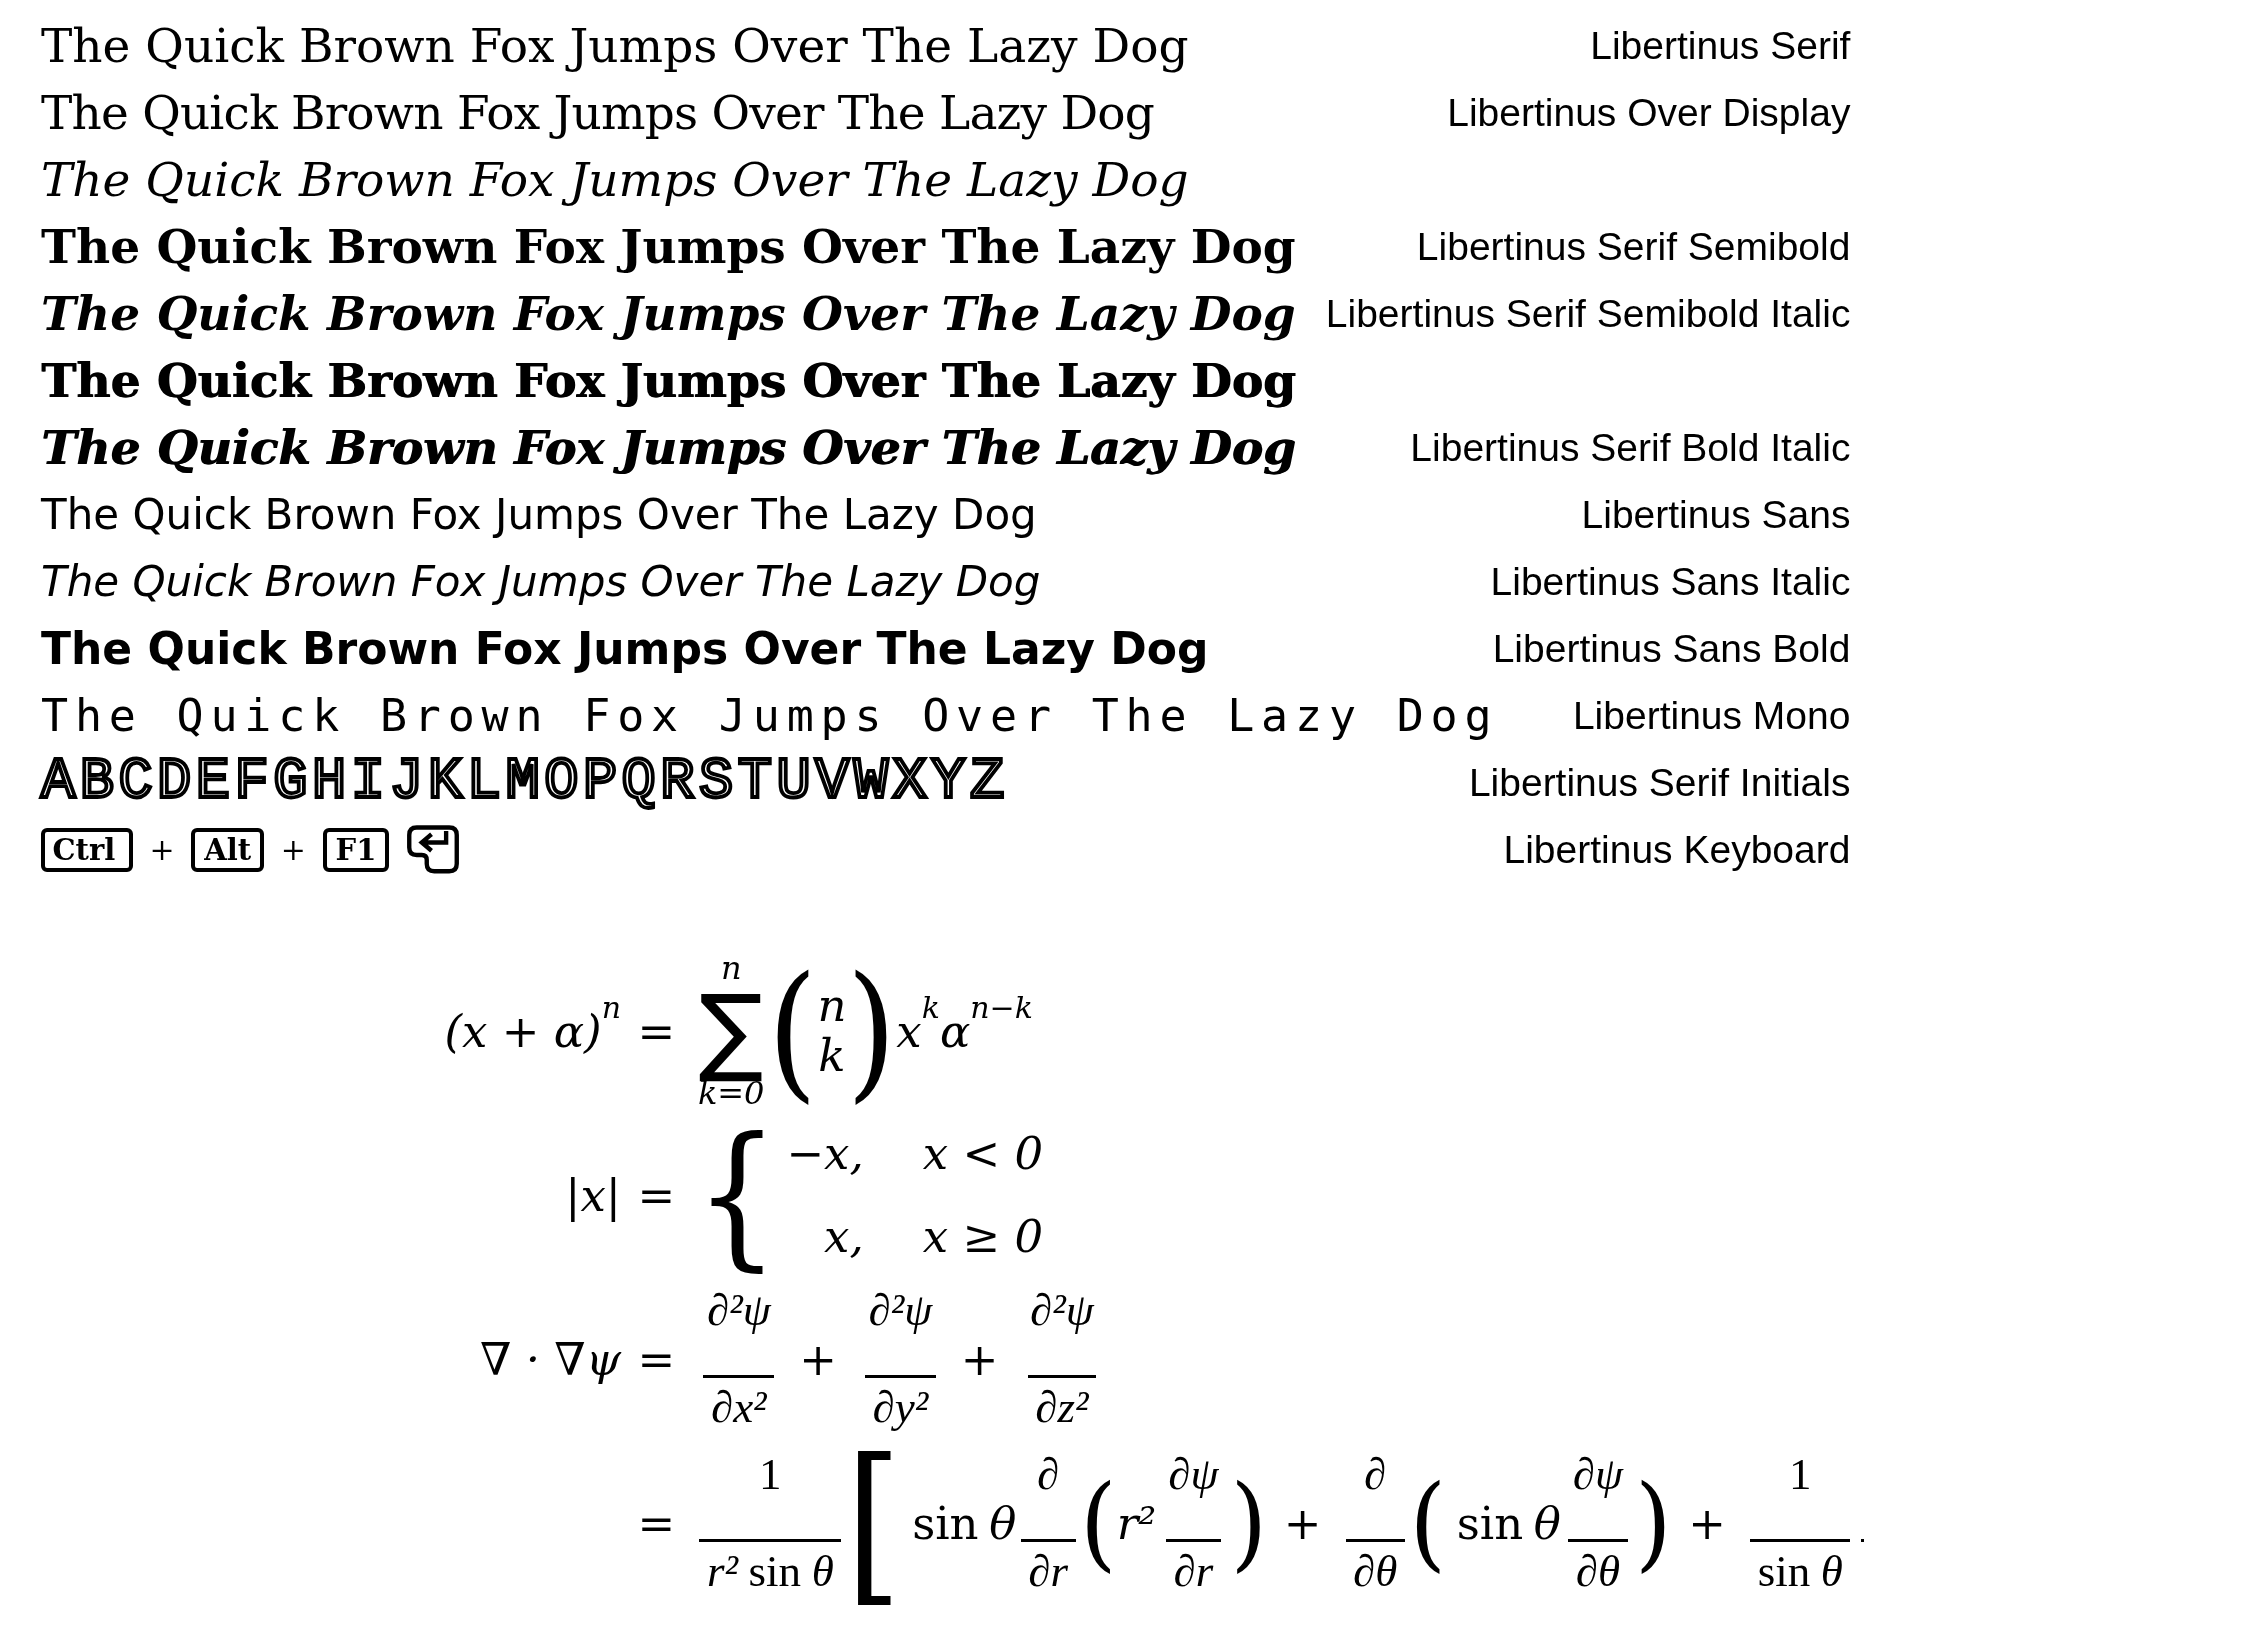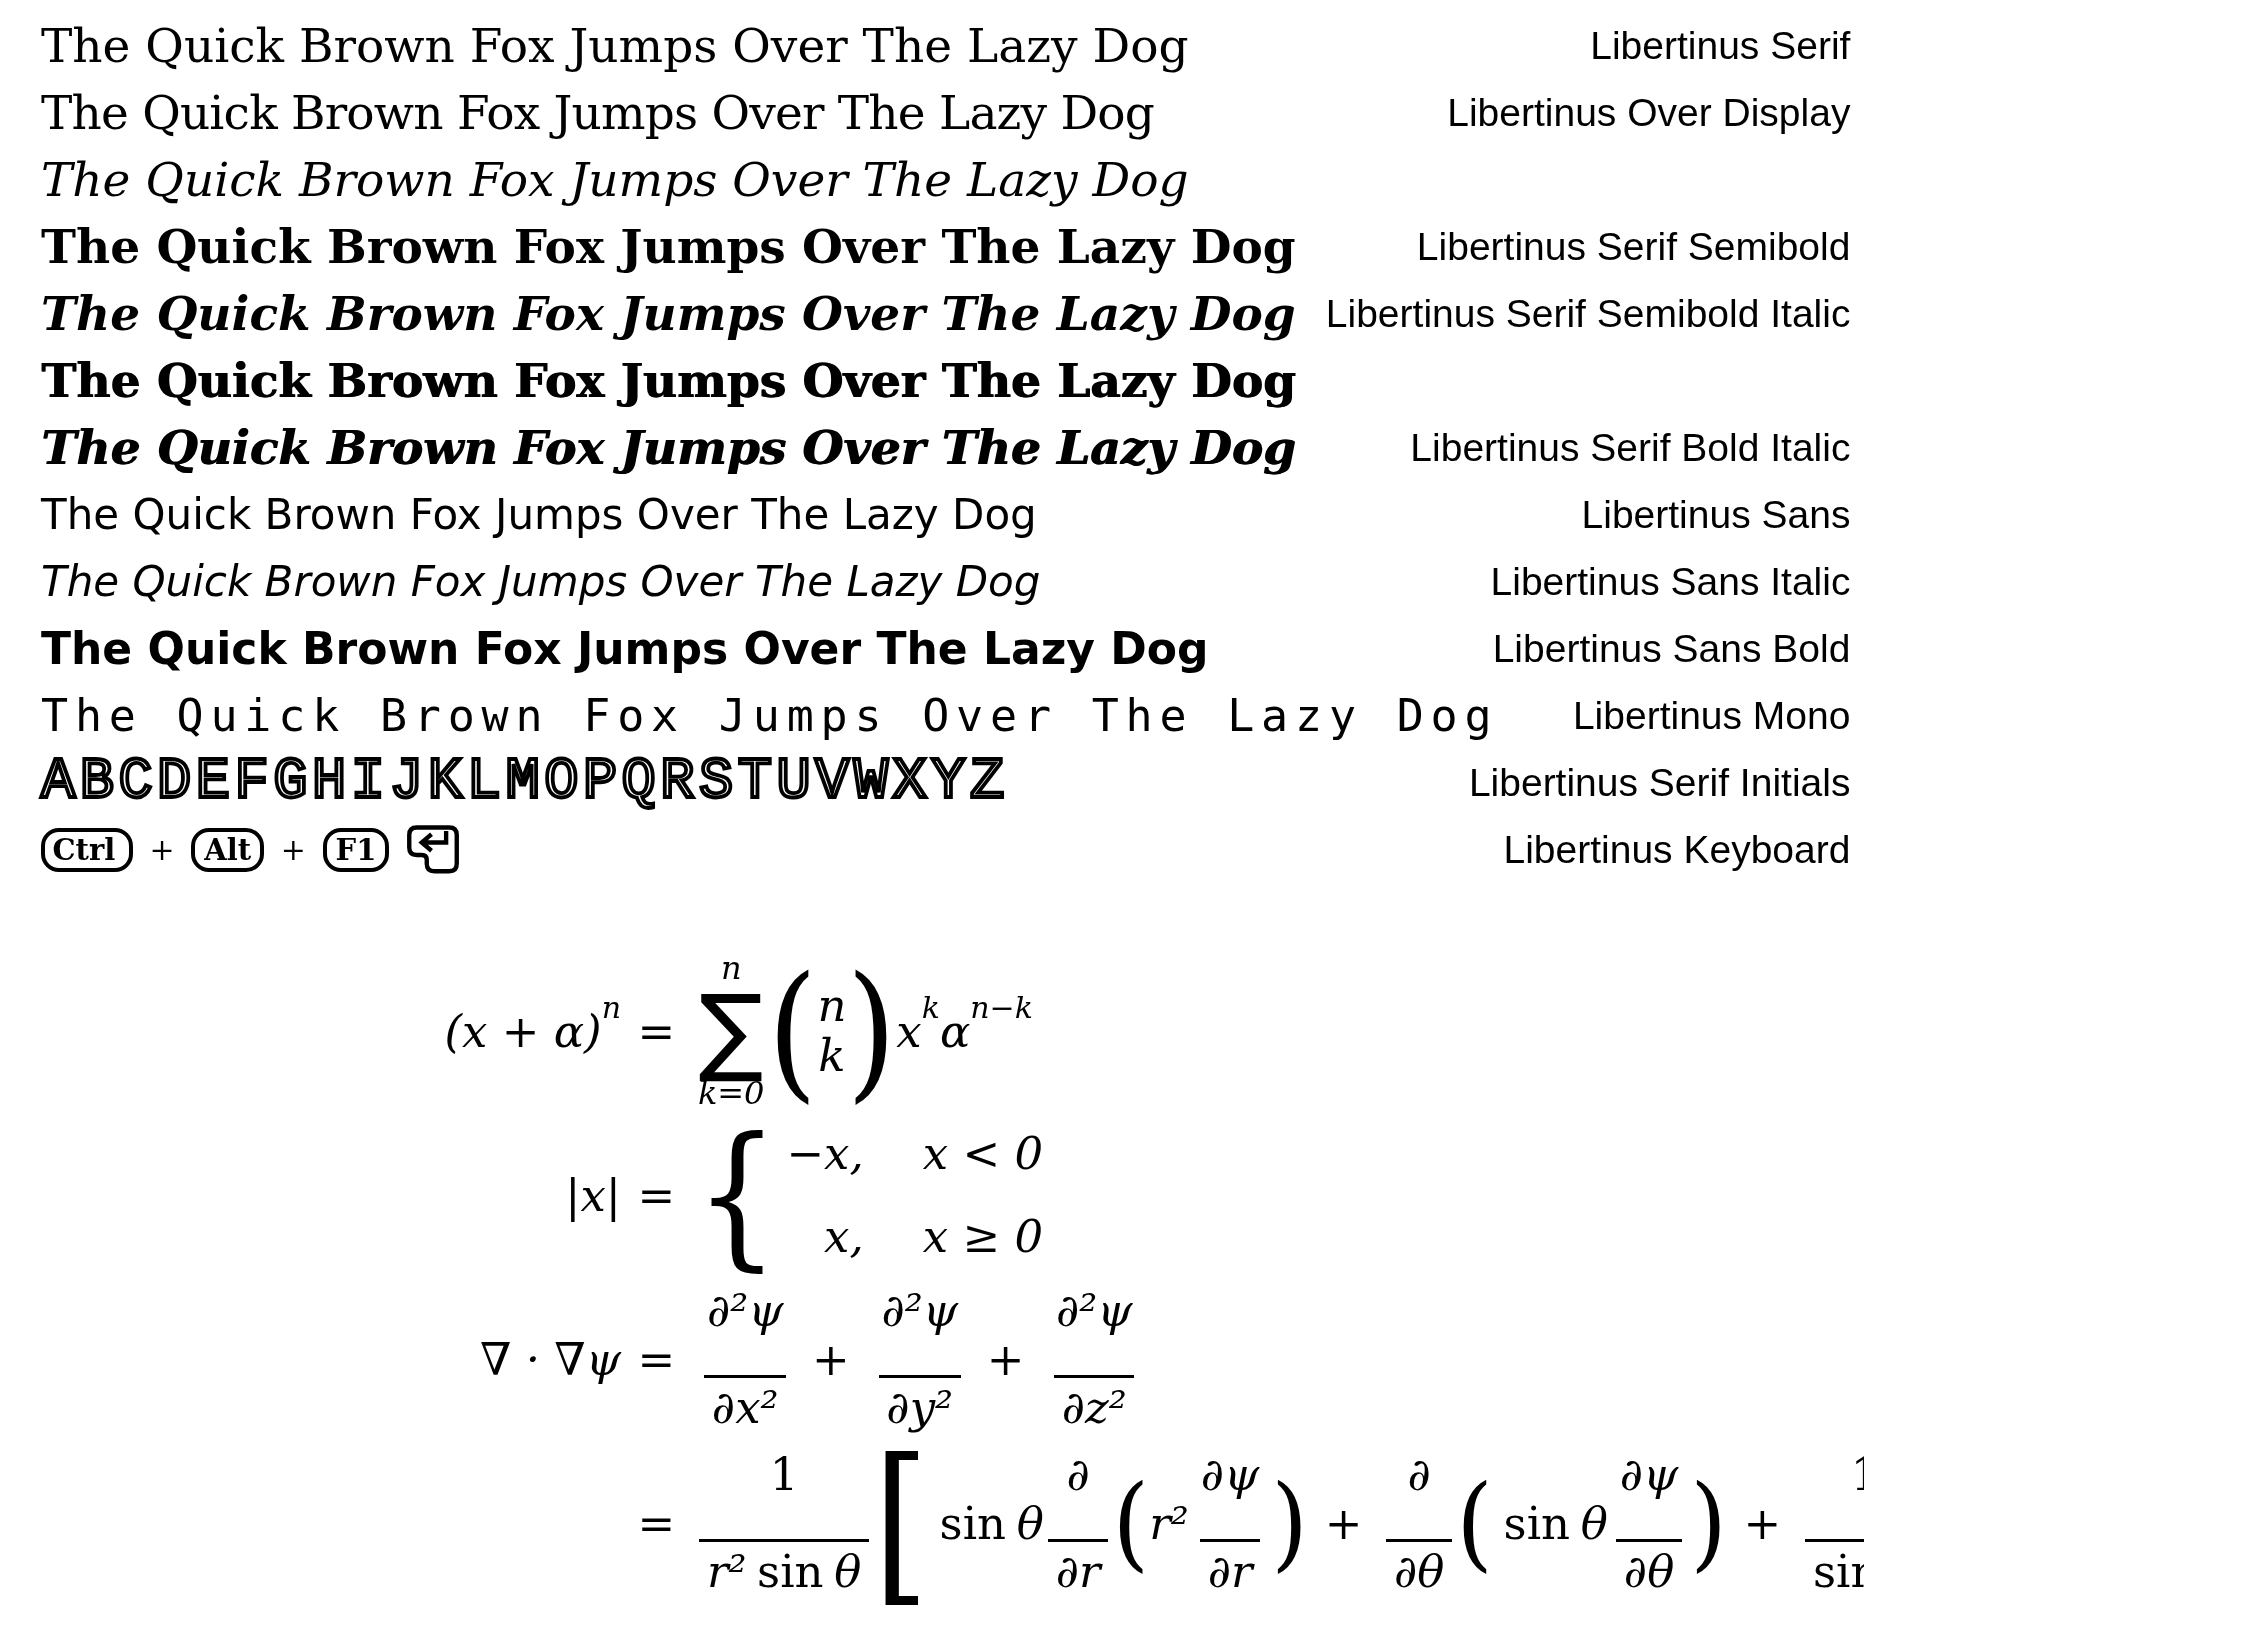--- a/index.html
+++ b/index.html
@@ -34,40 +34,40 @@
   .st-sans-bold      {font-family:"DejaVu Sans",sans-serif;font-weight:bold;font-size:44px;}
   .st-mono           {font-family:"DejaVu Sans Mono",monospace;font-size:45px;letter-spacing:6.8px;}
   .st-initials{
     font-family:Liberation Mono, monospace;font-size:57px;letter-spacing:4.5px;
     color:#fff;-webkit-text-stroke:3.8px #000;
   }
   
   .kbd-row{display:flex;align-items:center;gap:16.6px;}
   .key{
     display:inline-flex;align-items:center;justify-content:center;
-    height:44px;border:4.5px solid #000;border-radius:18px;
+    height:44px;border:4.5px solid #000;border-radius:6px;
     font-family:"DejaVu Serif",serif;font-weight:bold;font-size:29px;
     padding:0 9px;box-sizing:border-box;background:#fff;
   }
   .key-wide{width:92px;justify-content:flex-start;padding-left:7.5px;}
   .kbd-plus{font-family:"DejaVu Serif",serif;font-size:30px;}
   .enterkey-svg{display:block;}
   
   .math-block{margin-top:66px;font-family:"DejaVu Serif","DejaVu Sans",serif;}
   .eq{
     display:grid;grid-template-columns:580px auto;align-items:center;
     font-size:45px;min-height:164px;white-space:nowrap;
   }
   .eq .lhs{text-align:right;}
   .eq .rhs{display:flex;align-items:center;}
   .it{font-style:italic;}
   .rm{font-style:normal;}
   .eqsign{margin:0 19.6px 0 16.6px;}
   sup.msup{font-size:30px;font-style:italic;vertical-align:29px;line-height:0;}
-  .frac{display:inline-flex;flex-direction:column;align-items:center;vertical-align:middle;margin:0 4.5px;}
+  .frac{display:inline-flex;flex-direction:column;align-items:center;vertical-align:middle;margin:0 4.5px;font-family:Liberation Serif, serif;}
   .frac .num{padding:0 7.5px 6px;line-height:1;}
   .frac .den{border-top:3.8px solid #000;padding:7.5px 7.5px 0;line-height:1;margin-top:36px;}
   .bigop{display:inline-flex;flex-direction:column;align-items:center;line-height:1;margin:0 3px;}
   .bigop .limit{font-size:32px;font-style:italic;line-height:1.05;}
   .bigop .op{font-size:96px;line-height:.95;font-family:"DejaVu Sans",sans-serif;font-weight:normal;}
   .stack2{display:inline-flex;flex-direction:column;align-items:center;line-height:1.12;font-style:italic;}
   .bigparen{display:inline-block;font-size:128px;line-height:0;transform:scaleY(1.15);font-family:"DejaVu Serif",serif;}
   .medparen{display:inline-block;font-size:94px;line-height:0;transform:scaleY(1.1);font-family:"DejaVu Serif",serif;}
   .bigbrace{display:inline-block;font-size:132px;line-height:0;transform:scaleY(1.18);margin-right:7.5px;font-family:"DejaVu Serif",serif;}
   .bigbracket{display:inline-block;font-size:143px;line-height:0;transform:scaleY(1.2);font-family:"DejaVu Serif",serif;}

